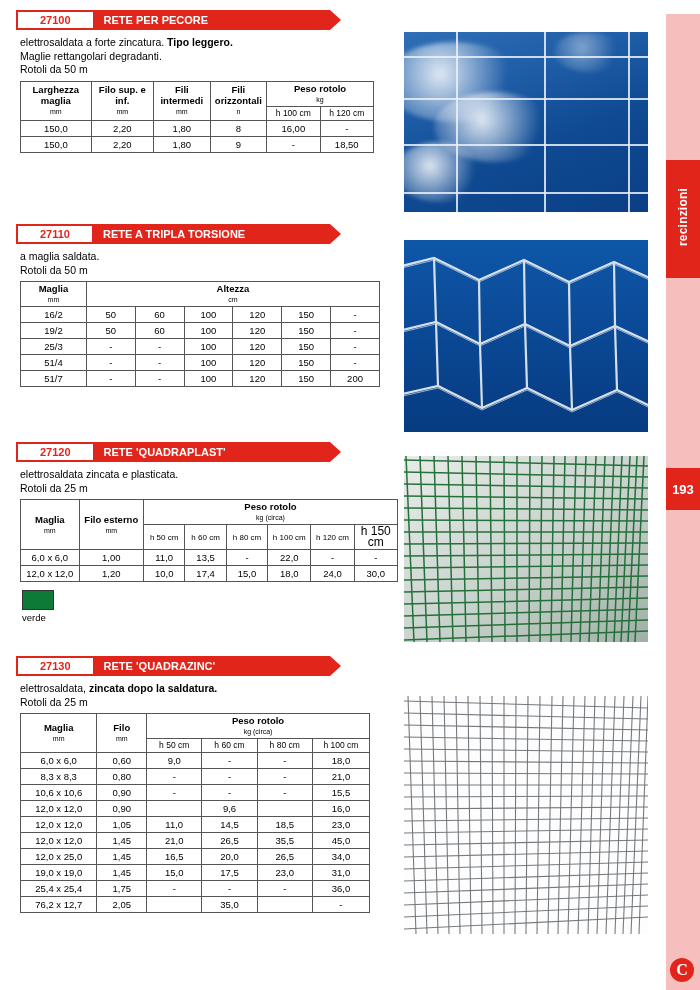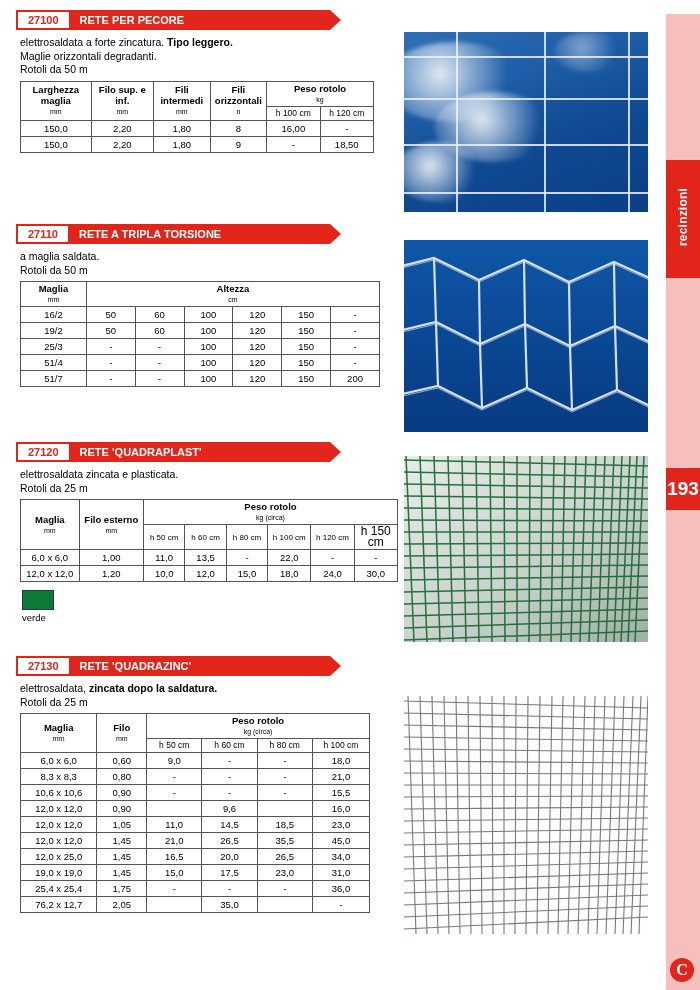--- a/index.html
+++ b/index.html
@@ -34,21 +34,21 @@
     top:50px; left:-42px;
     text-align:center;
     color:#ffffff;
     font-size:12px;
     font-weight:bold;
     letter-spacing:.2px;
   }
   .side-rail .rail-page {
     position:absolute; top:468px; left:0; width:34px; height:42px;
     background:#e1251b; color:#fff;
-    font-size:19px; font-weight:bold;
+    font-size:13px; font-weight:bold;
     display:flex; align-items:center; justify-content:center;
   }
   .logo-c {
     position:absolute; right:6px; bottom:8px;
     width:24px; height:24px;
     border-radius:50%;
     background:#e1251b;
     color:#ffffff;
     font-size:16px; font-weight:bold;
     display:flex; align-items:center; justify-content:center;
@@ -68,21 +68,21 @@
     display:flex; align-items:stretch;
     height:20px; width:314px;
     position:relative;
   }
   .banner .code {
     background:#ffffff;
     border:2px solid #e1251b;
     color:#e1251b;
     font-weight:bold; font-size:11px;
     display:flex; align-items:center; justify-content:center;
-    padding:0 10px;
+    padding:0 22px;
     z-index:2;
   }
   .banner .title {
     flex:1;
     background:#e1251b;
     color:#ffffff;
     font-weight:bold; font-size:11px;
     display:flex; align-items:center;
     padding-left:10px;
     position:relative;
@@ -163,21 +163,21 @@
 <div class="page">
 
   <div class="section" style="height:208px;">
     <div class="banner">
       <div class="code">27100</div>
       <div class="title">RETE PER PECORE</div>
     </div>
 
     <div class="desc">
       <span>elettrosaldata a forte zincatura. <b>Tipo leggero.</b></span><br>
-      <span>Maglie orizzontali degradanti.</span><br>
+      <span>Maglie rettangolari degradanti.</span><br>
       <span>Rotoli da 50 m</span>
     </div>
 
     <table class="spec" style="width:354px;">
       <tbody>
           <tr>
         <th rowspan="2" style="width:70px;">
           <span>Larghezza maglia</span>
           <span class="u">mm</span>
         </th>
@@ -367,21 +367,21 @@
         <td>13,5</td>
         <td>-</td>
         <td>22,0</td>
         <td>-</td>
         <td>-</td>
       </tr>
       <tr>
         <td>12,0 x 12,0</td>
         <td>1,20</td>
         <td>10,0</td>
-        <td>12,0</td>
+        <td>17,4</td>
         <td>15,0</td>
         <td>18,0</td>
         <td>24,0</td>
         <td>30,0</td>
       </tr>
     </tbody>
       </table>
 
     <div class="swatch-wrap">
       <div class="swatch" style="background: rgb(14, 122, 55);"></div>

